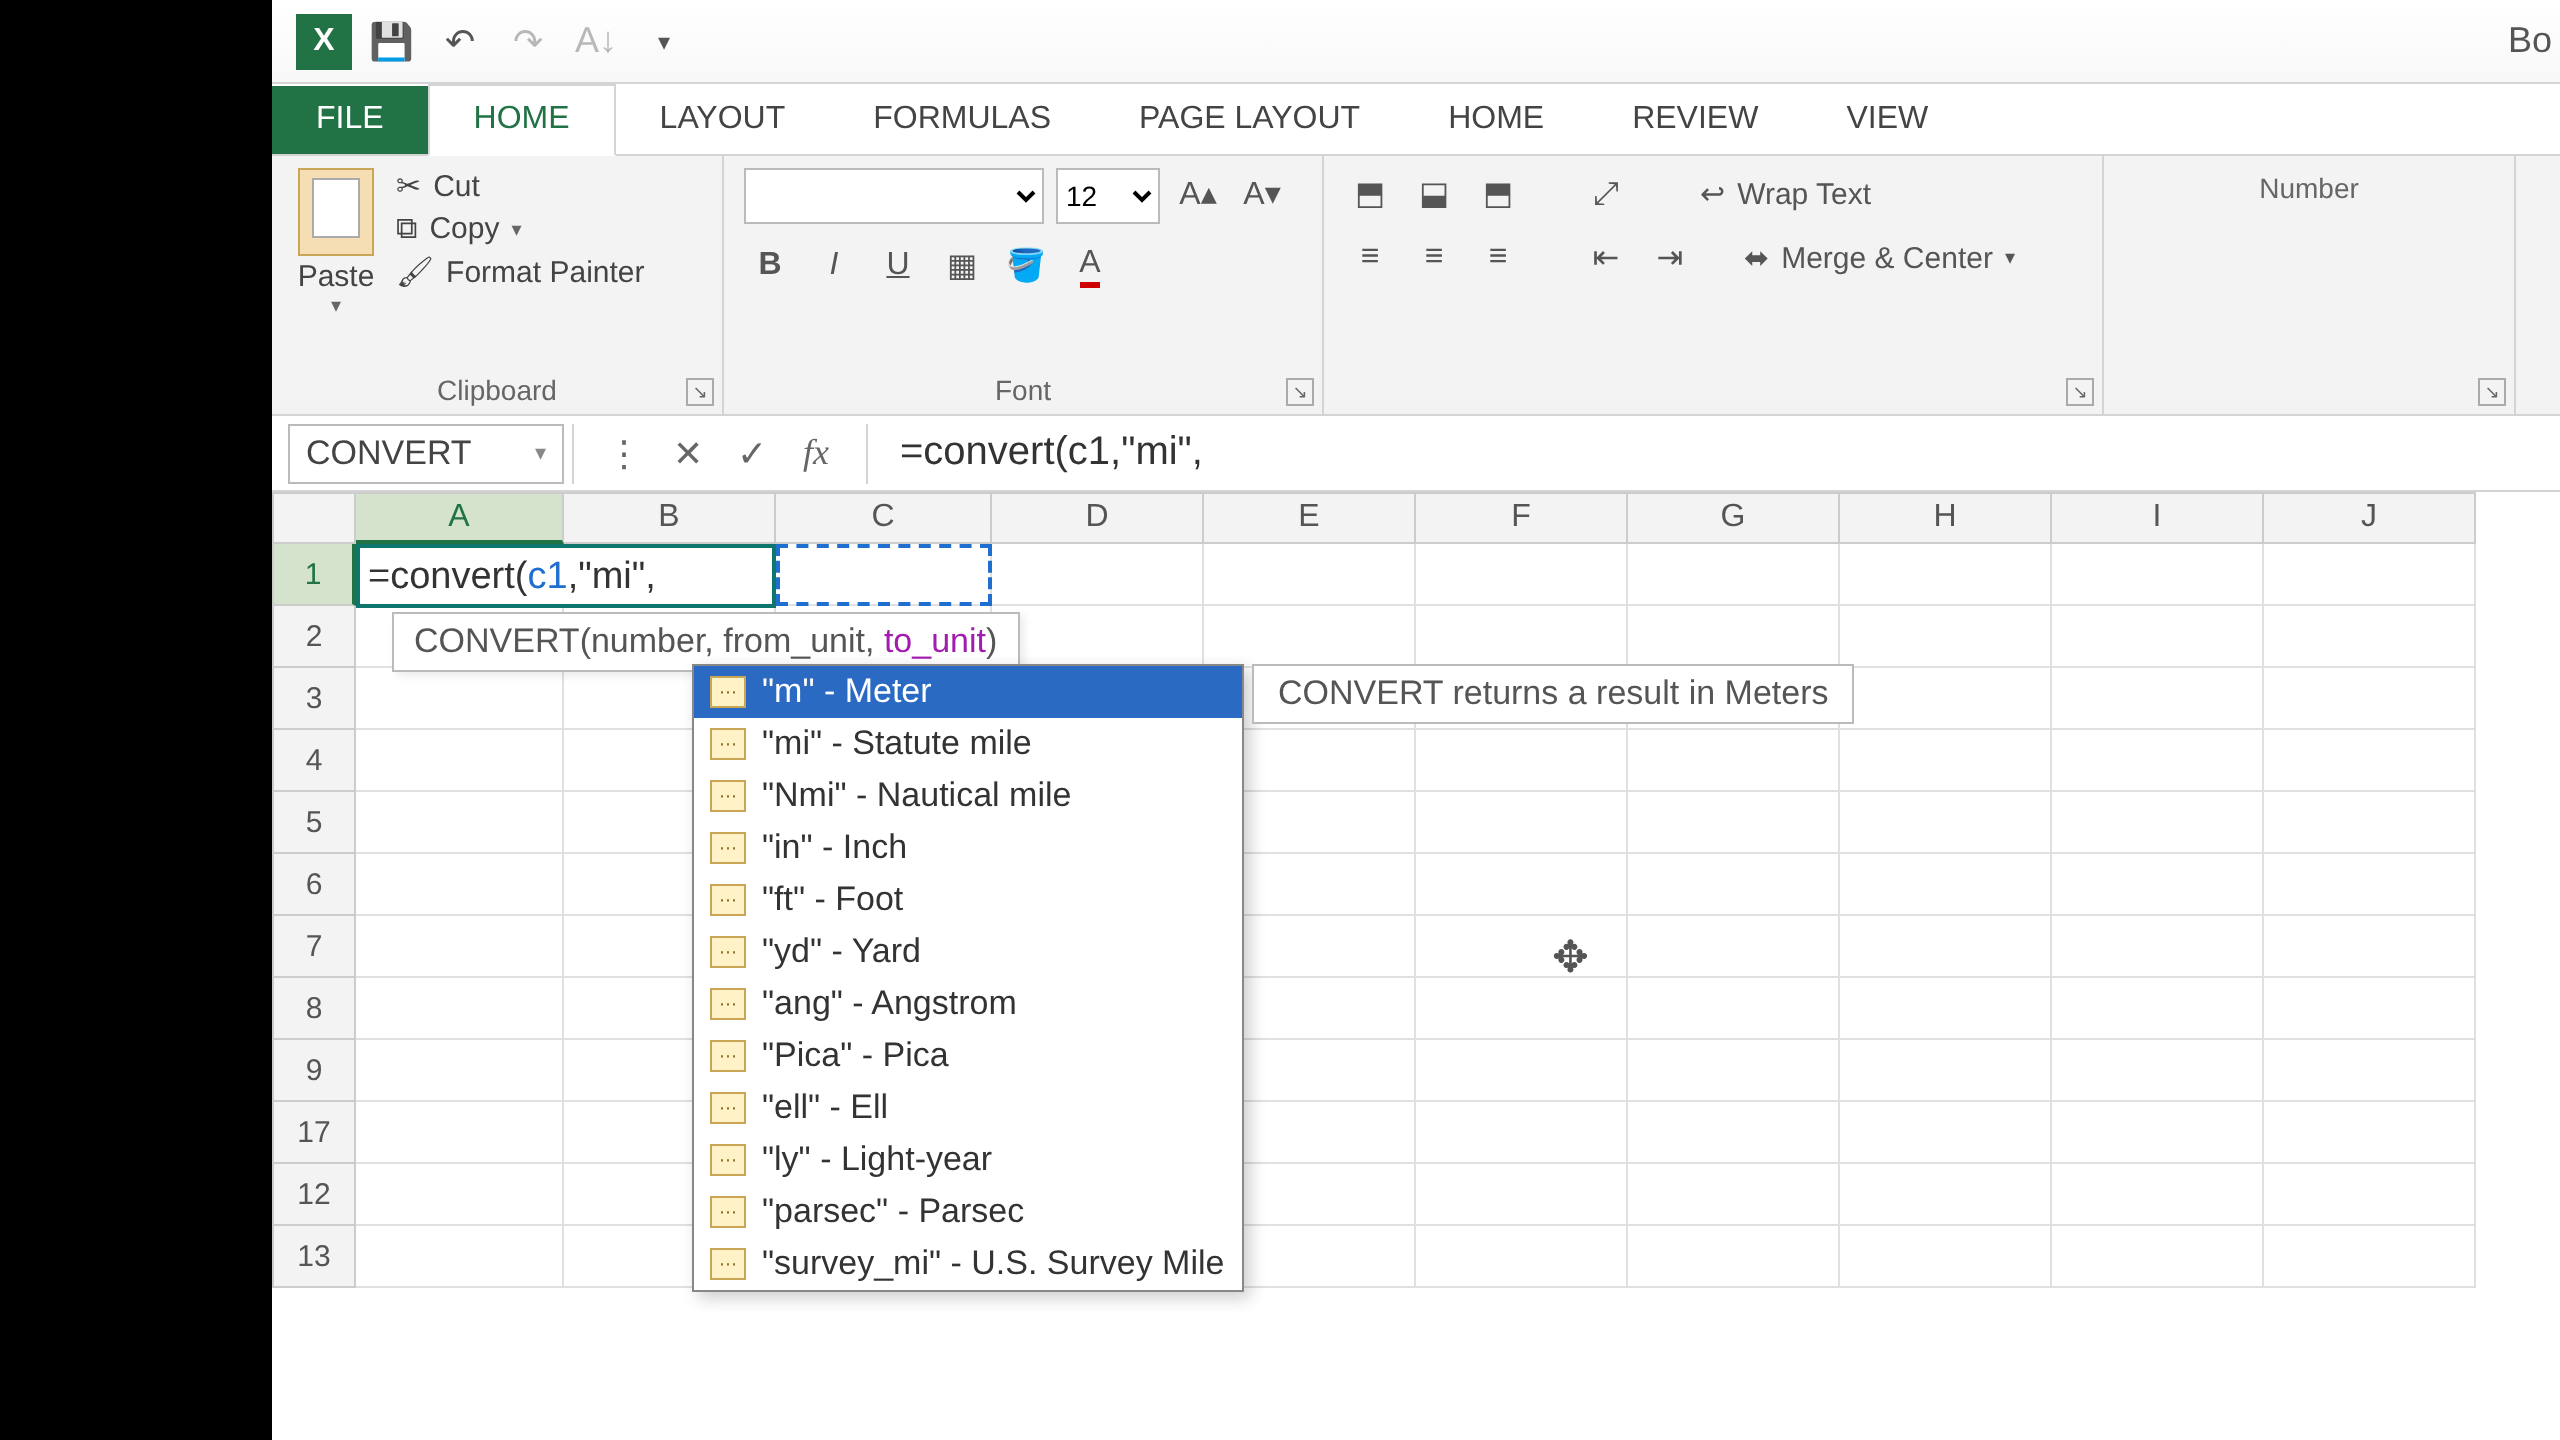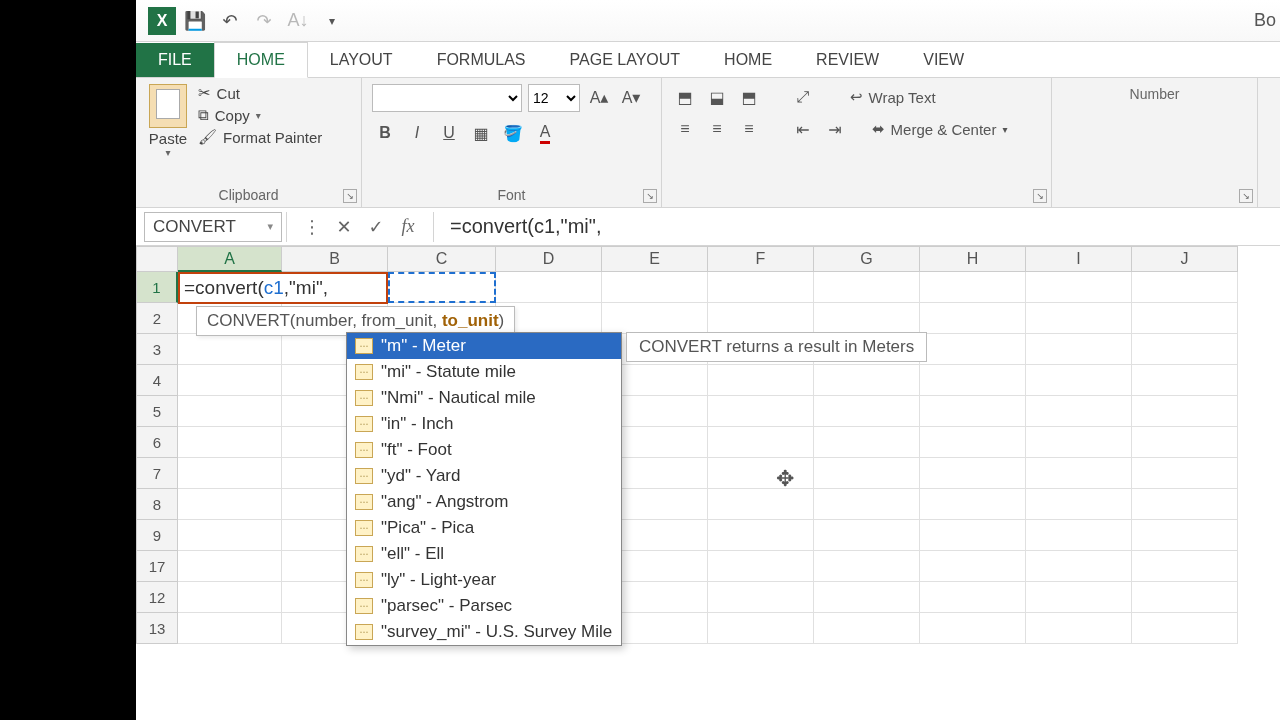--- a/index.html
+++ b/index.html
@@ -40,25 +40,25 @@
 .fbar .finput{flex:1;padding:0 12px;font-size:20px;color:#333}
 .grid{position:relative}
 .colhdr{display:flex;height:26px}
 .colhdr .corner{width:42px;border:1px solid #ccc;background:#f3f3f3}
 .colhdr .ch{border:1px solid #ccc;border-left:none;background:#f3f3f3;display:flex;align-items:center;justify-content:center;font-size:16px;color:#555}
 .ch.selA{background:#d5e3cc;border-bottom:2px solid #217346;color:#217346}
 .gr{display:flex;height:31px}
 .gr .rh{width:42px;border:1px solid #ccc;border-top:none;background:#f3f3f3;display:flex;align-items:center;justify-content:center;font-size:15px;color:#555}
 .gr .cell{border:1px solid #e0e0e0;border-top:none;border-left:none;height:31px}
 .rh.selR{background:#d5e3cc;border-right:2px solid #217346;color:#217346}
-.cellA1{position:absolute;left:42px;top:26px;width:210px;height:32px;border:2px solid #c2410c;background:#fff;padding:2px 4px;font-size:19px;color:#333;display:flex;align-items:center;z-index:5}
+.cellA1{position:absolute;left:42px;top:26px;width:210px;height:32px;border:2px solid #0f766e;background:#fff;padding:2px 4px;font-size:19px;color:#333;display:flex;align-items:flex-end;z-index:5}
 .cellA1 .c1ref{color:#1f6fd0}
 .cellC1{position:absolute;left:252px;top:26px;width:108px;height:31px;border:2px dashed #1f6fd0;z-index:4;pointer-events:none}
 .tooltip{position:absolute;left:60px;top:60px;background:#fff;border:1px solid #bbb;padding:4px 10px;font-size:17px;color:#555;z-index:6;box-shadow:2px 2px 4px rgba(0,0,0,.08)}
-.tooltip b{color:#a16207;font-weight:bold}
+.tooltip b{color:#a21caf;font-weight:normal}
 .dropdown{position:absolute;left:210px;top:86px;width:276px;background:#fff;border:1px solid #888;z-index:7;box-shadow:3px 3px 8px rgba(0,0,0,.2)}
 .dropdown .opt{display:flex;align-items:center;gap:8px;padding:3px 8px;font-size:17px;color:#333}
 .dropdown .opt.sel{background:#2a6ac2;color:#fff}
 .dropdown .oic{width:18px;height:16px;background:#fff2c7;border:1px solid #c9a655;font-size:9px;display:flex;align-items:center;justify-content:center;color:#8a6d1d}
 .desc{position:absolute;left:490px;top:86px;background:#fff;border:1px solid #bbb;padding:4px 12px;font-size:17px;color:#555;z-index:7}
 .cursor{position:absolute;left:640px;top:220px;font-size:22px;color:#555;z-index:8}
 </style>
 </head>
 <body>
 

